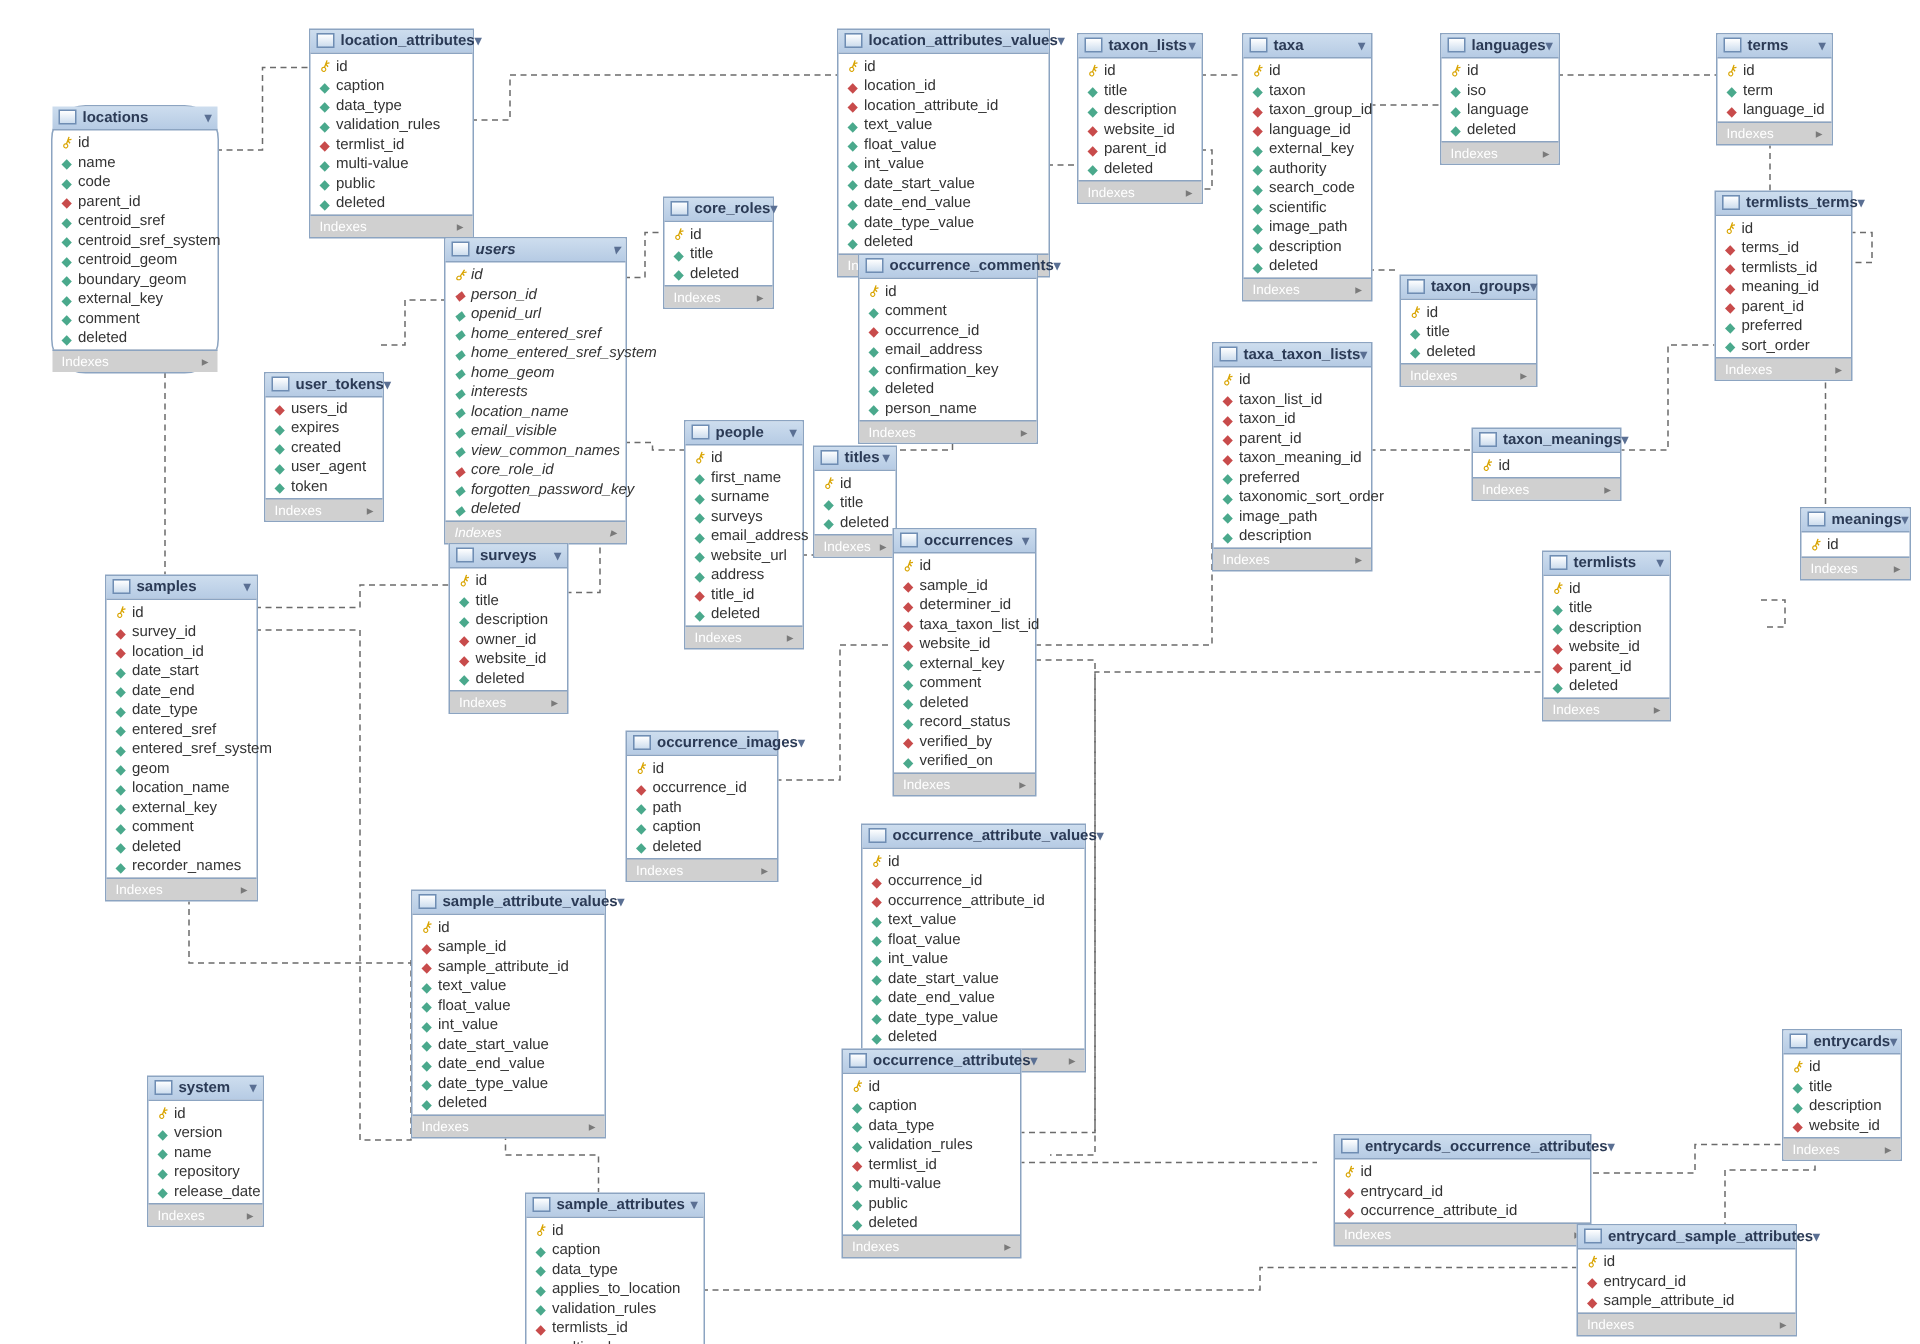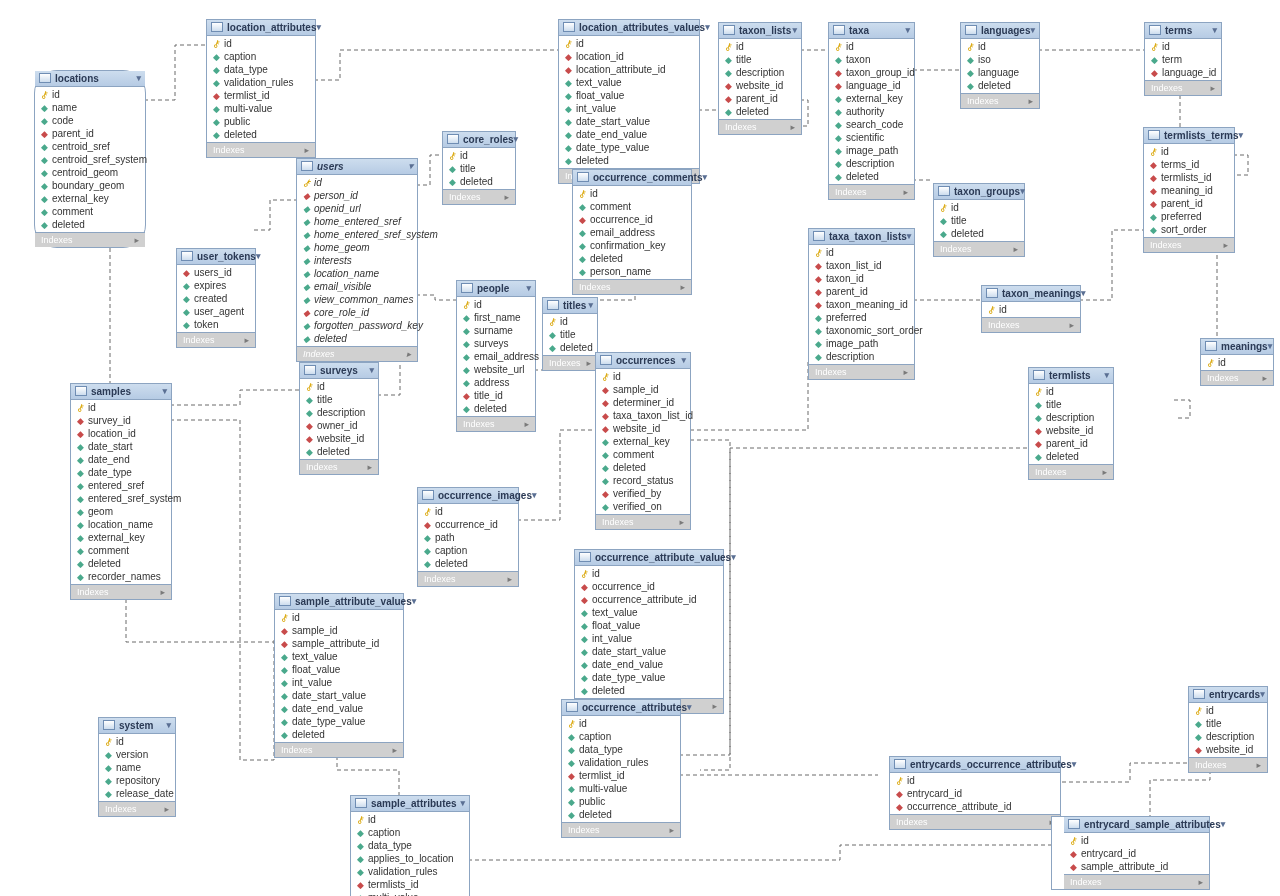--- a/index.html
+++ b/index.html
@@ -1255,21 +1255,21 @@
         <div class="col">
           <span class="bul fk">◆</span>
           <span>termlists_id</span>
         </div>
         <div class="col">
           <span class="bul at">◆</span>
           <span>multi_value</span>
         </div>
       </div>
     </div>
-    <div class="tbl" style="left: 1051px; top: 816px; width: 145px; padding-left: 12px;">
+    <div class="tbl" style="left: 1051px; top: 816px; width: 145px;">
       <div class="tbl-hd">
         <span class="ico"></span>
         <span>entrycard_sample_attributes</span>
         <span class="arr">▾</span>
       </div>
       <div class="cols">
         <div class="col">
           <span class="bul pk" style="transform: rotate(20deg); font-size: 10px; color: rgb(217, 164, 0);">⚷</span>
           <span>id</span>
         </div>

